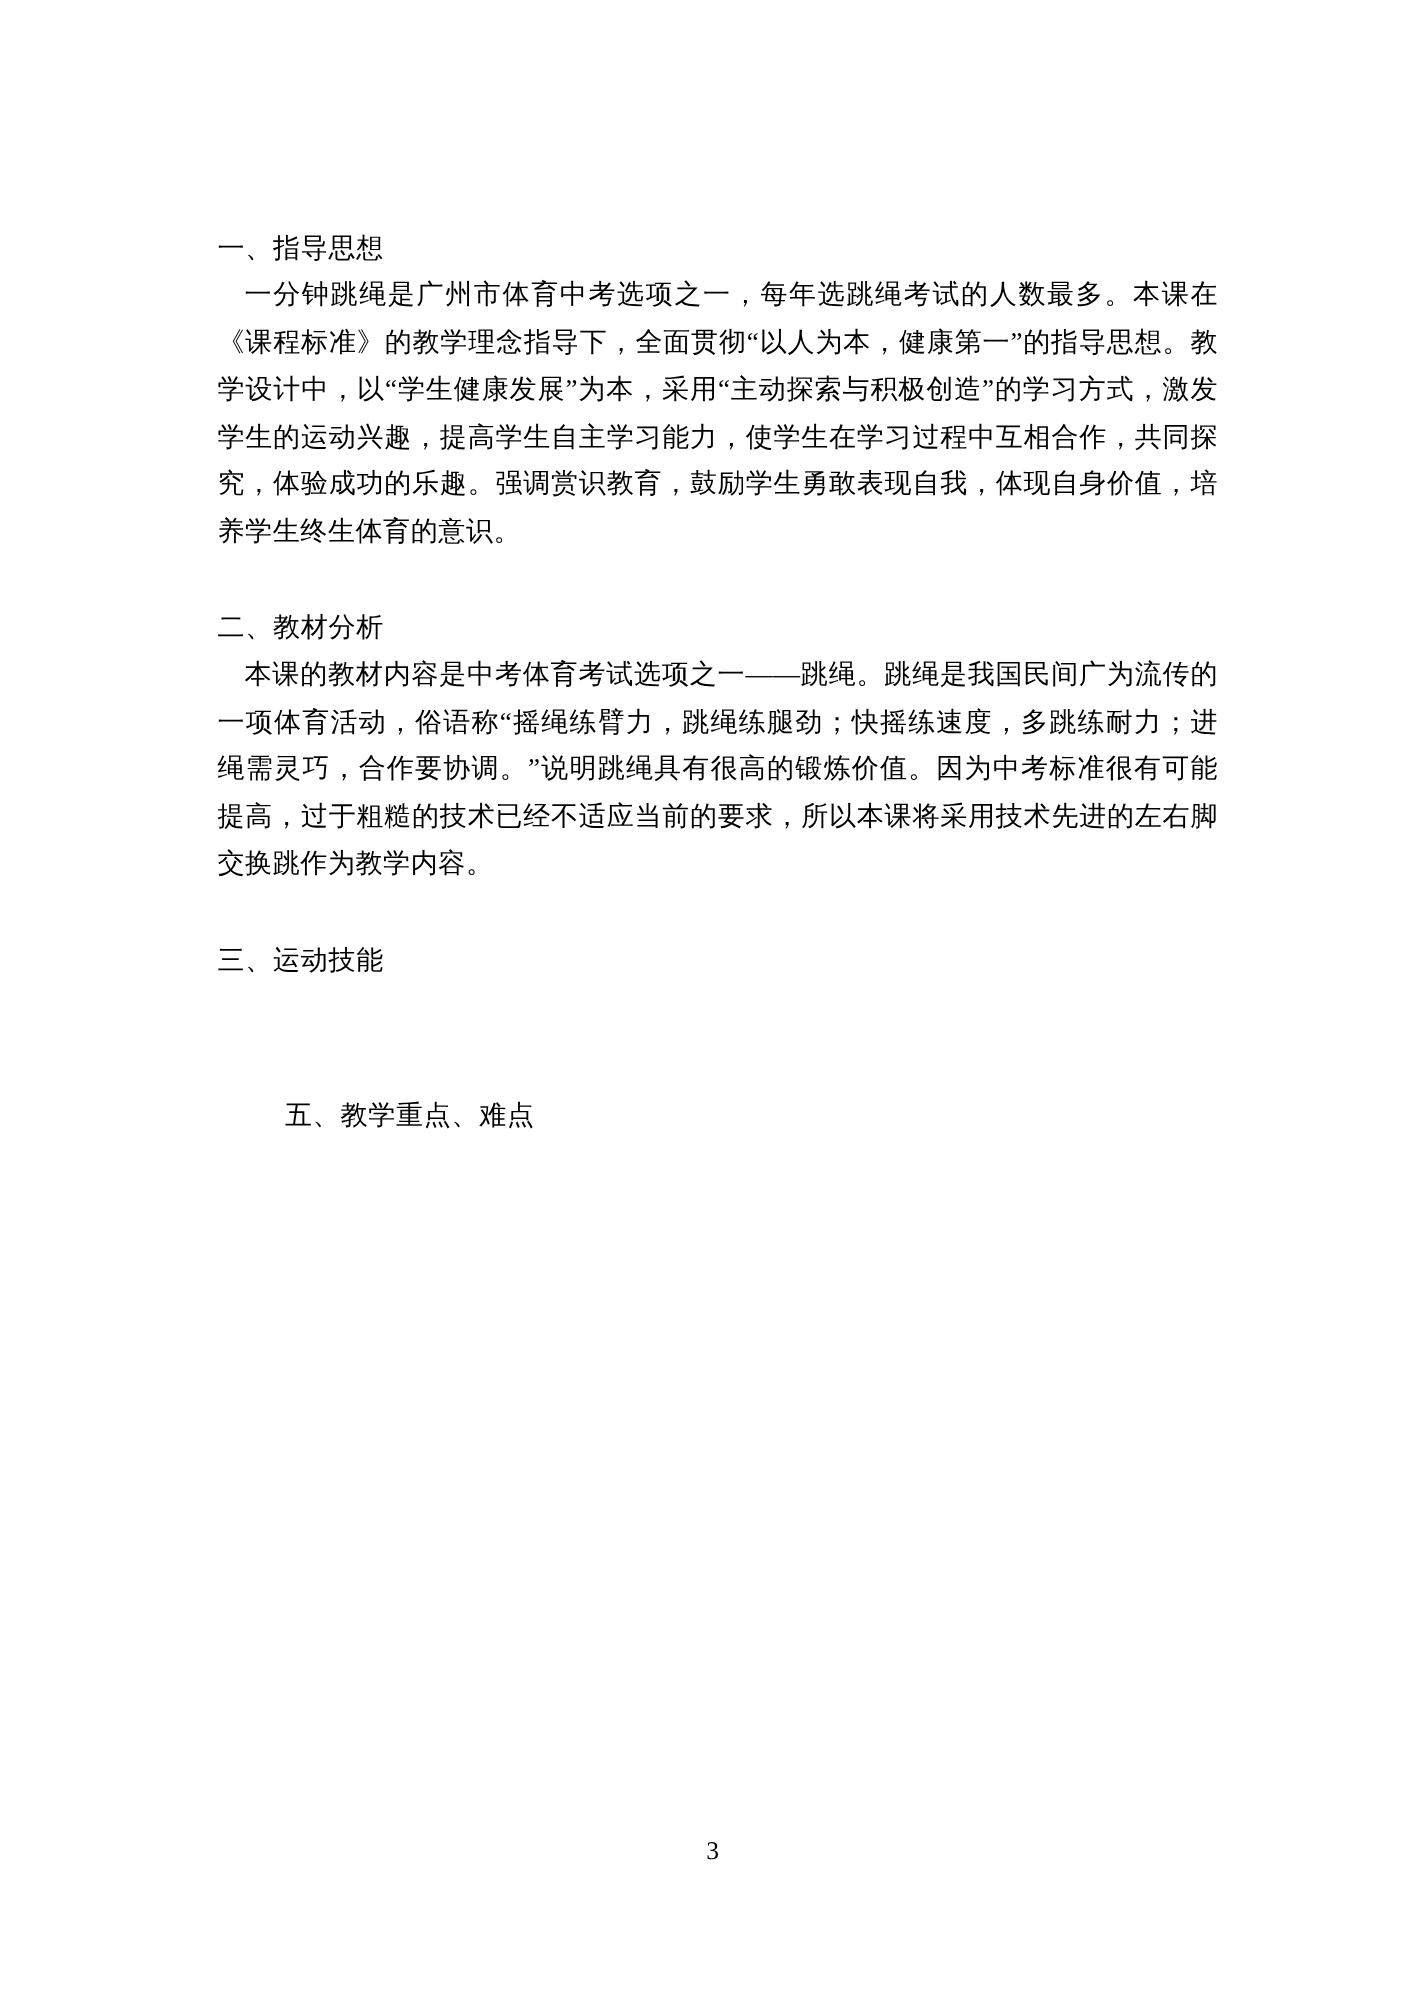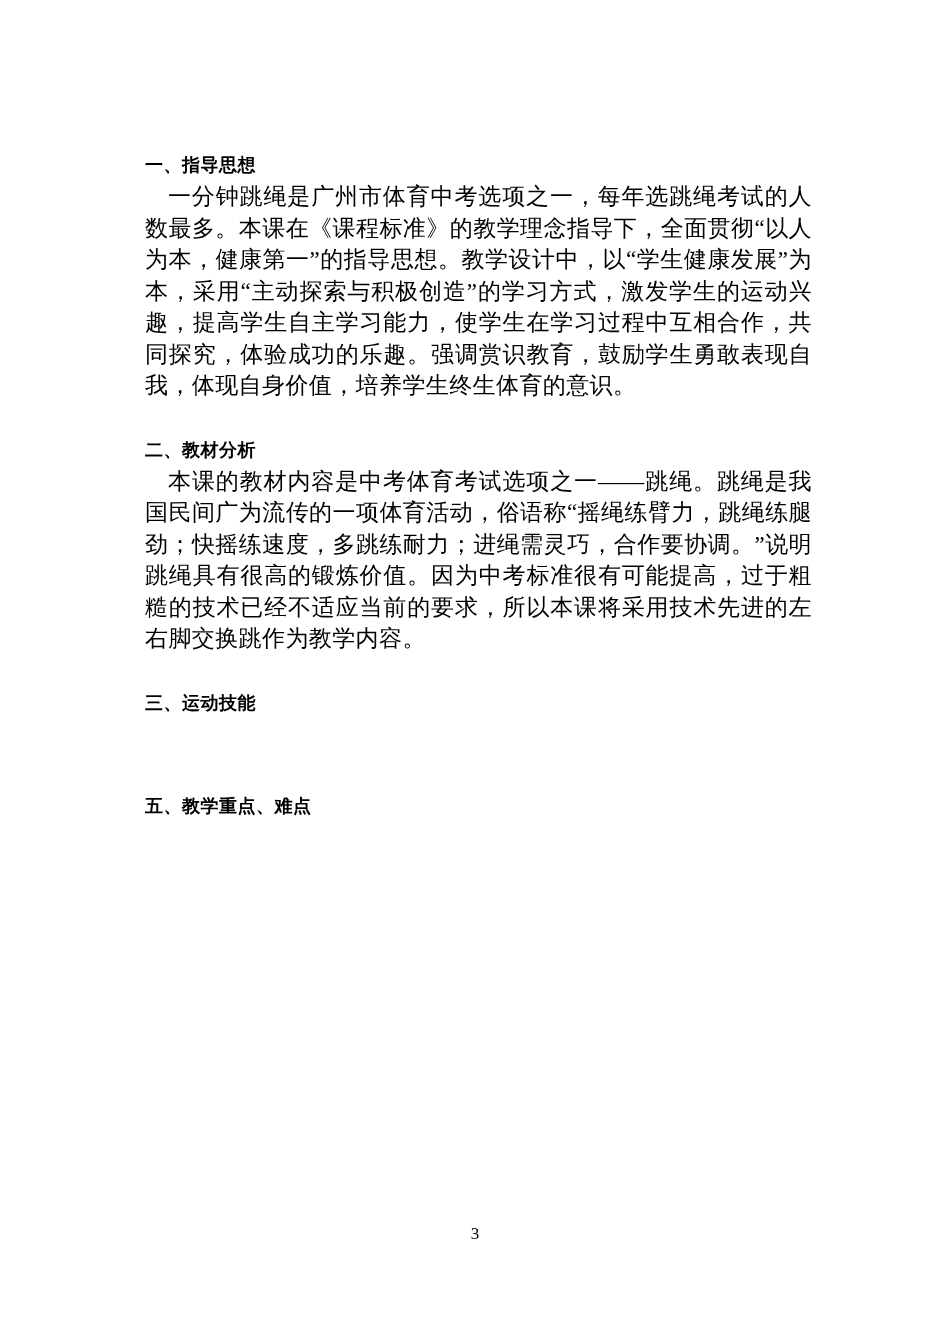--- a/index.html
+++ b/index.html
@@ -21,36 +21,37 @@
     left: 145px;
     top: 150px;
     width: 667px;
   }
   .sec {
     margin: 0 0 33px 0;
   }
   .sec-heading {
     font-size: 18px;
     line-height: 31px;
-    font-weight: bold;
+    font-weight: normal;
     margin: 0;
     letter-spacing: 0.5px;
   }
   .body-para {
-    font-size: 23px;
+    font-size: 18px;
     line-height: 31.5px;
     margin: 0;
     text-align: justify;
     text-justify: inter-ideograph;
     letter-spacing: 0.4px;
   }
   .indent1 { text-indent: 1em; }
   .indent2 { text-indent: 2em; }
   .sec-last {
     margin-top: 72px;
+    margin-left: 45px;
   }
   .page-number {
     position: absolute;
     left: 0;
     right: 0;
     top: 1224px;
     text-align: center;
     font-size: 17px;
     line-height: 20px;
   }

